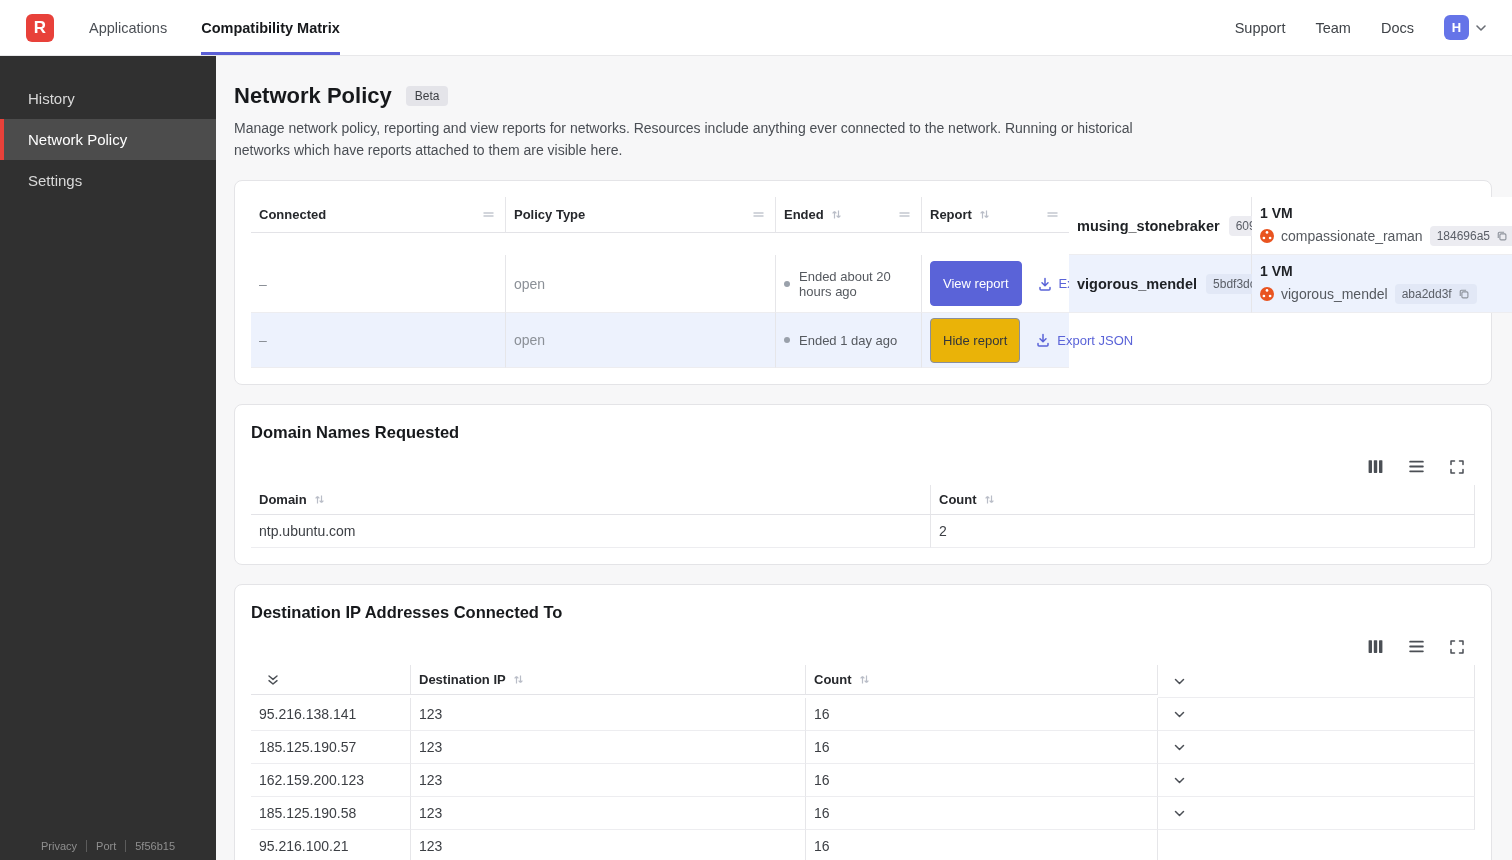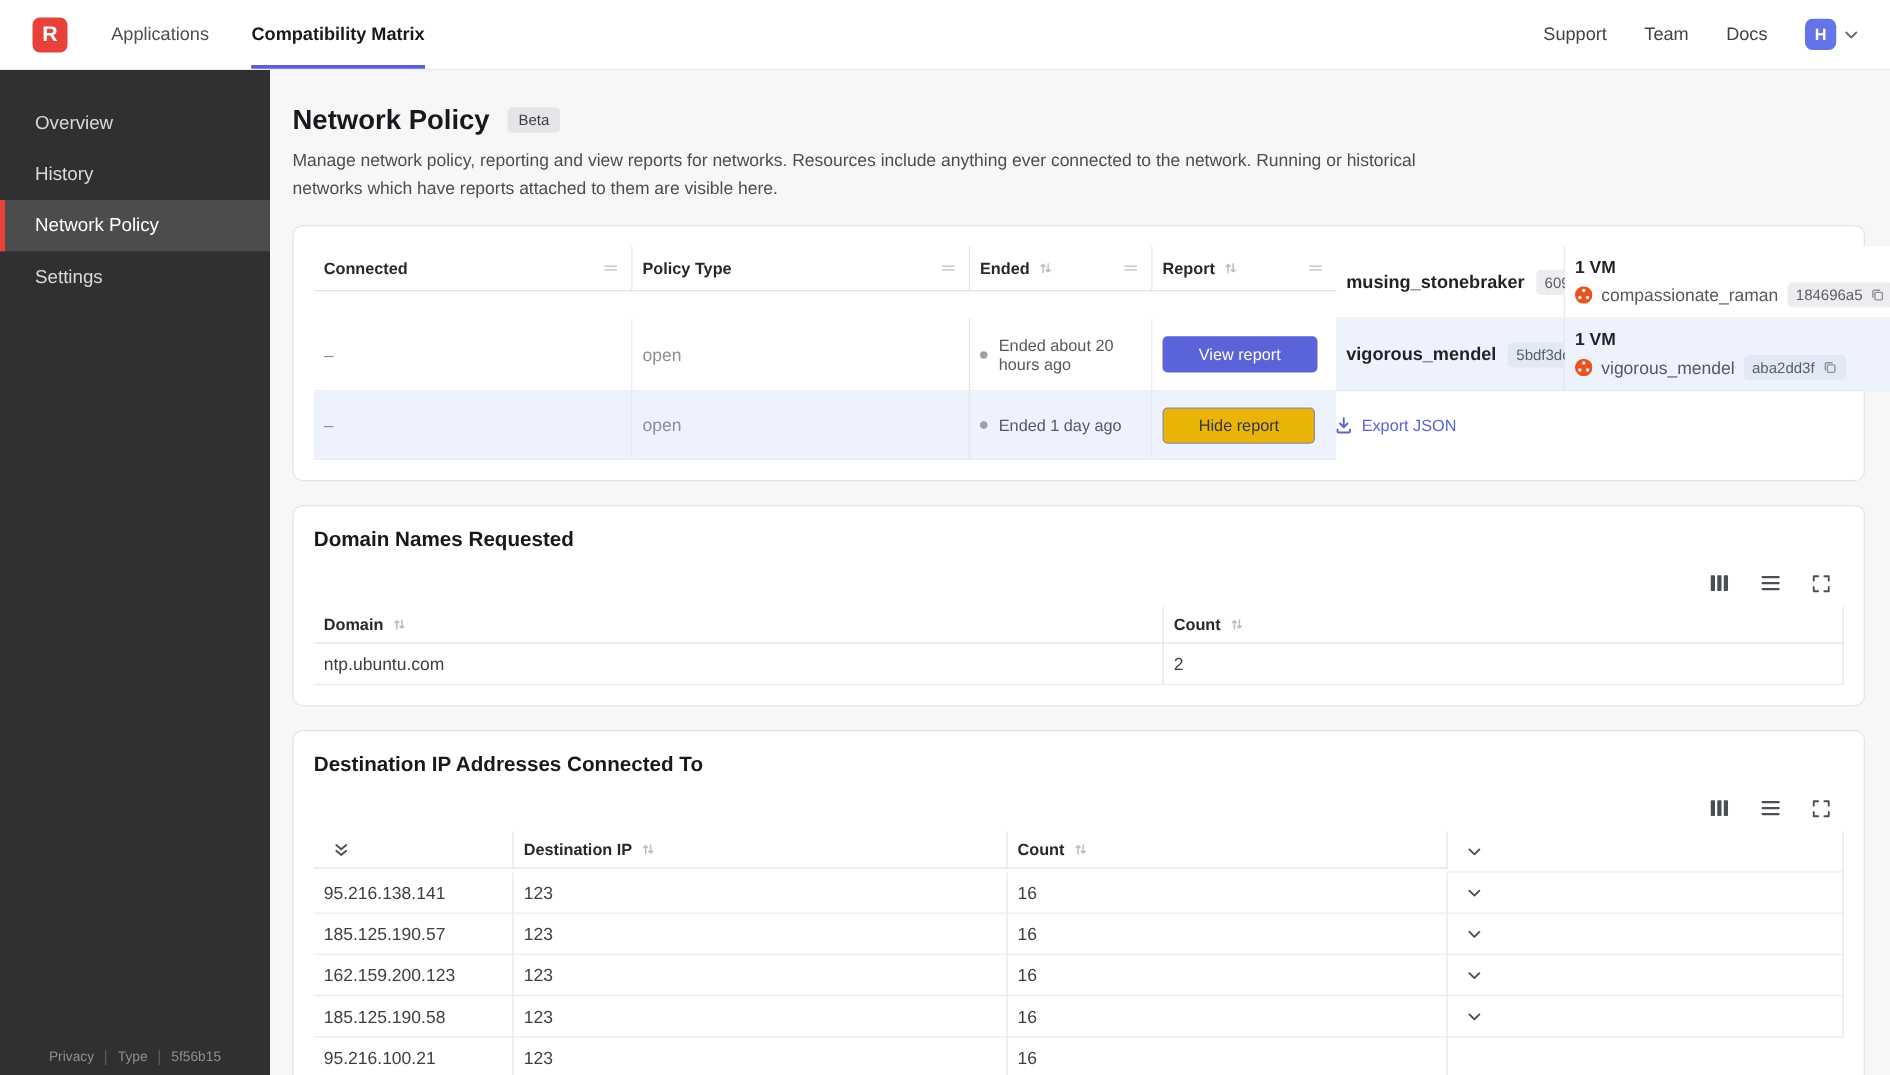--- a/index.html
+++ b/index.html
@@ -96,21 +96,21 @@
   .nw-row.hl .id-pill { background:#e2e8f6; }
   .copy-btn { cursor:pointer; display:inline-flex; }
   .res-cell { flex-direction:column; align-items:flex-start; justify-content:center; gap:5px; padding-top:8px; padding-bottom:8px; }
   .res-line1 { font-weight:700; color:#1f2226; font-size:14px; }
   .res-line2 { display:flex; align-items:center; gap:7px; color:#55595f; font-size:14px; }
   .muted { color:#8b9097; }
   .status-cell { gap:9px; font-size:13px; }
   .dot { width:6px; height:6px; border-radius:50%; background:#9aa1ab; flex:none; }
   .report-cell { gap:15px; }
   .btn {
-    height:29px; padding:0 28px; border-radius:4px; font-size:13px;
+    height:45px; padding:0 12px; border-radius:4px; font-size:13px;
     display:inline-flex; align-items:center; cursor:pointer;
     font-family:inherit; white-space:nowrap;
   }
   .btn-primary { background:#5a63d8; color:#fff; border:1px solid #5a63d8; }
   .btn-outline { background:#eab308; color:#33363c; border:1px solid #898e9c; }
   .export { display:inline-flex; align-items:center; gap:6px; color:#5a63d8; font-size:13px; cursor:pointer; white-space:nowrap; }
 
   
   .card-title { font-size:16.5px; font-weight:700; color:#17191c; }
   .toolbar { display:flex; justify-content:flex-end; align-items:center; gap:24px; margin:16px 10px 10px 0; }
@@ -153,34 +153,31 @@
       </div>
       <svg width="14" height="14" viewBox="0 0 14 14">
         <path d="M3 5l4 4 4-4" fill="none" stroke="#6a6e75" stroke-width="1.6" stroke-linecap="round" stroke-linejoin="round"></path>
       </svg>
     </div>
   </div>
 </div>
 
 <div class="sidebar">
   <div class="side-item">
-    <span>Overview</span>
-  </div>
-  <div class="side-item">
     <span>History</span>
   </div>
   <div class="side-item active">
     <span>Network Policy</span>
   </div>
   <div class="side-item">
     <span>Settings</span>
   </div>
   <div class="side-footer">
     <span class="lnk">Privacy</span>
-    <span class="lnk">Type</span>
+    <span class="lnk">Port</span>
     <span>5f56b15</span>
   </div>
 </div>
 
 <div class="main">
 
   <div class="page-title-row">
     <span class="page-title">Network Policy</span>
     <span class="beta-badge">Beta</span>
   </div>

